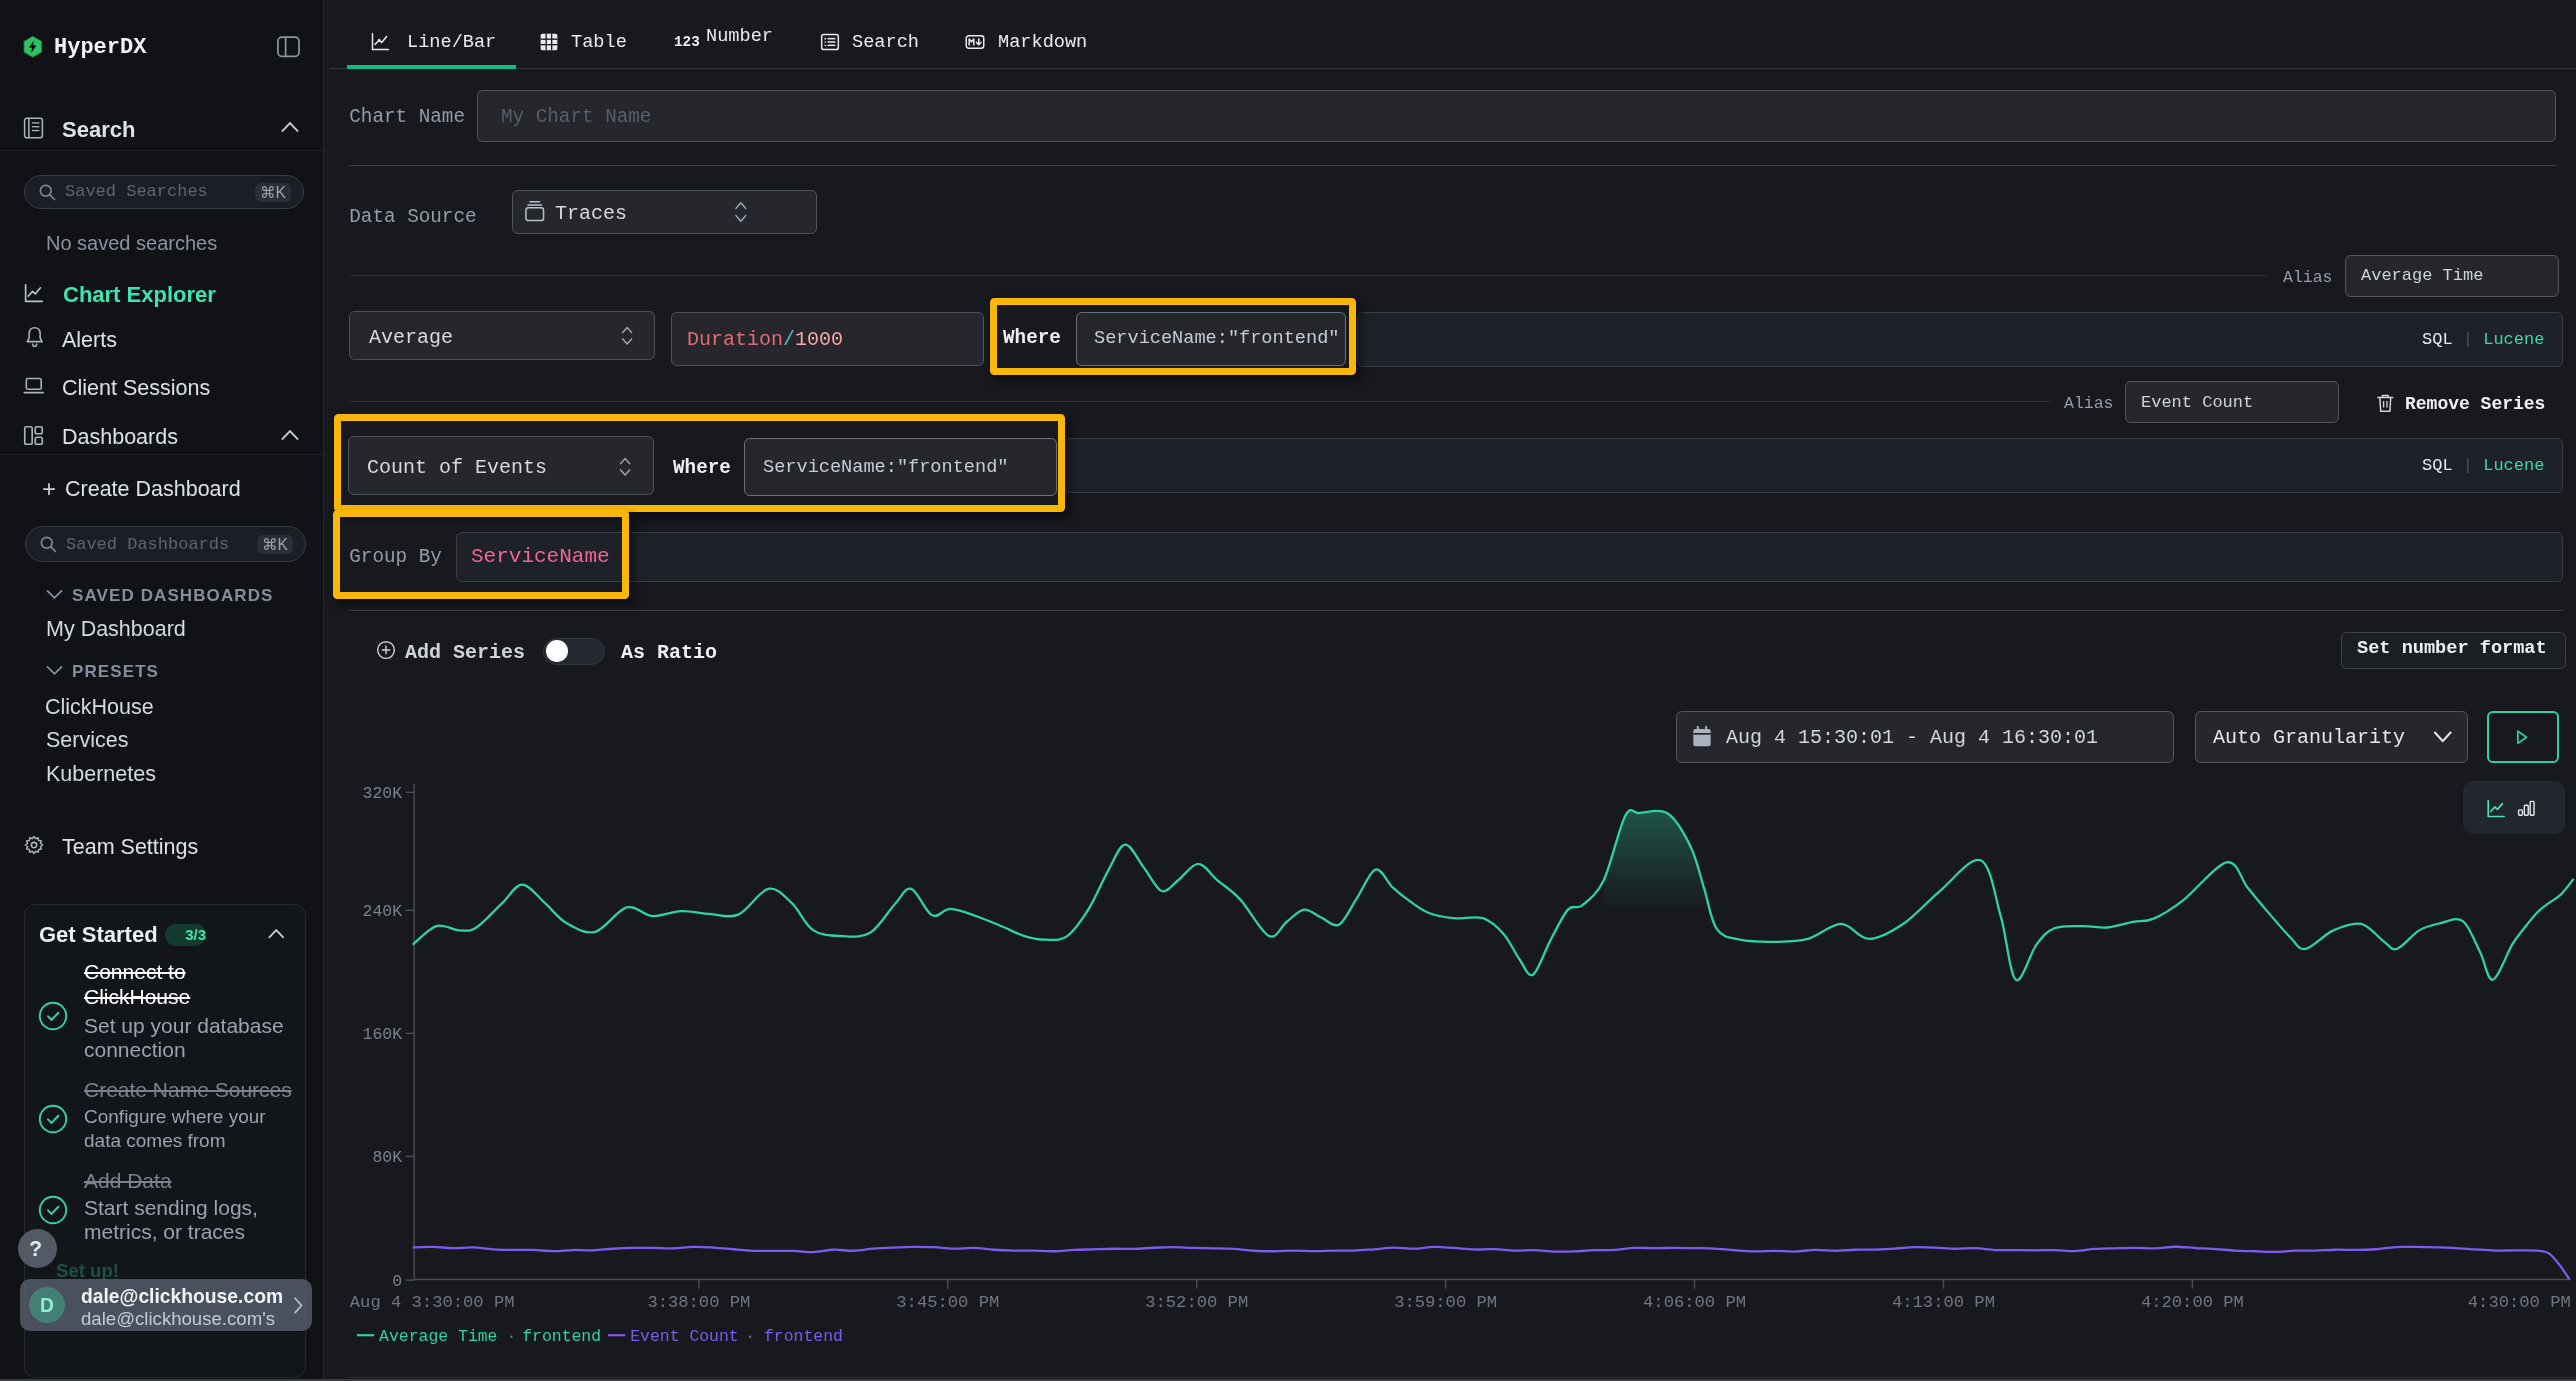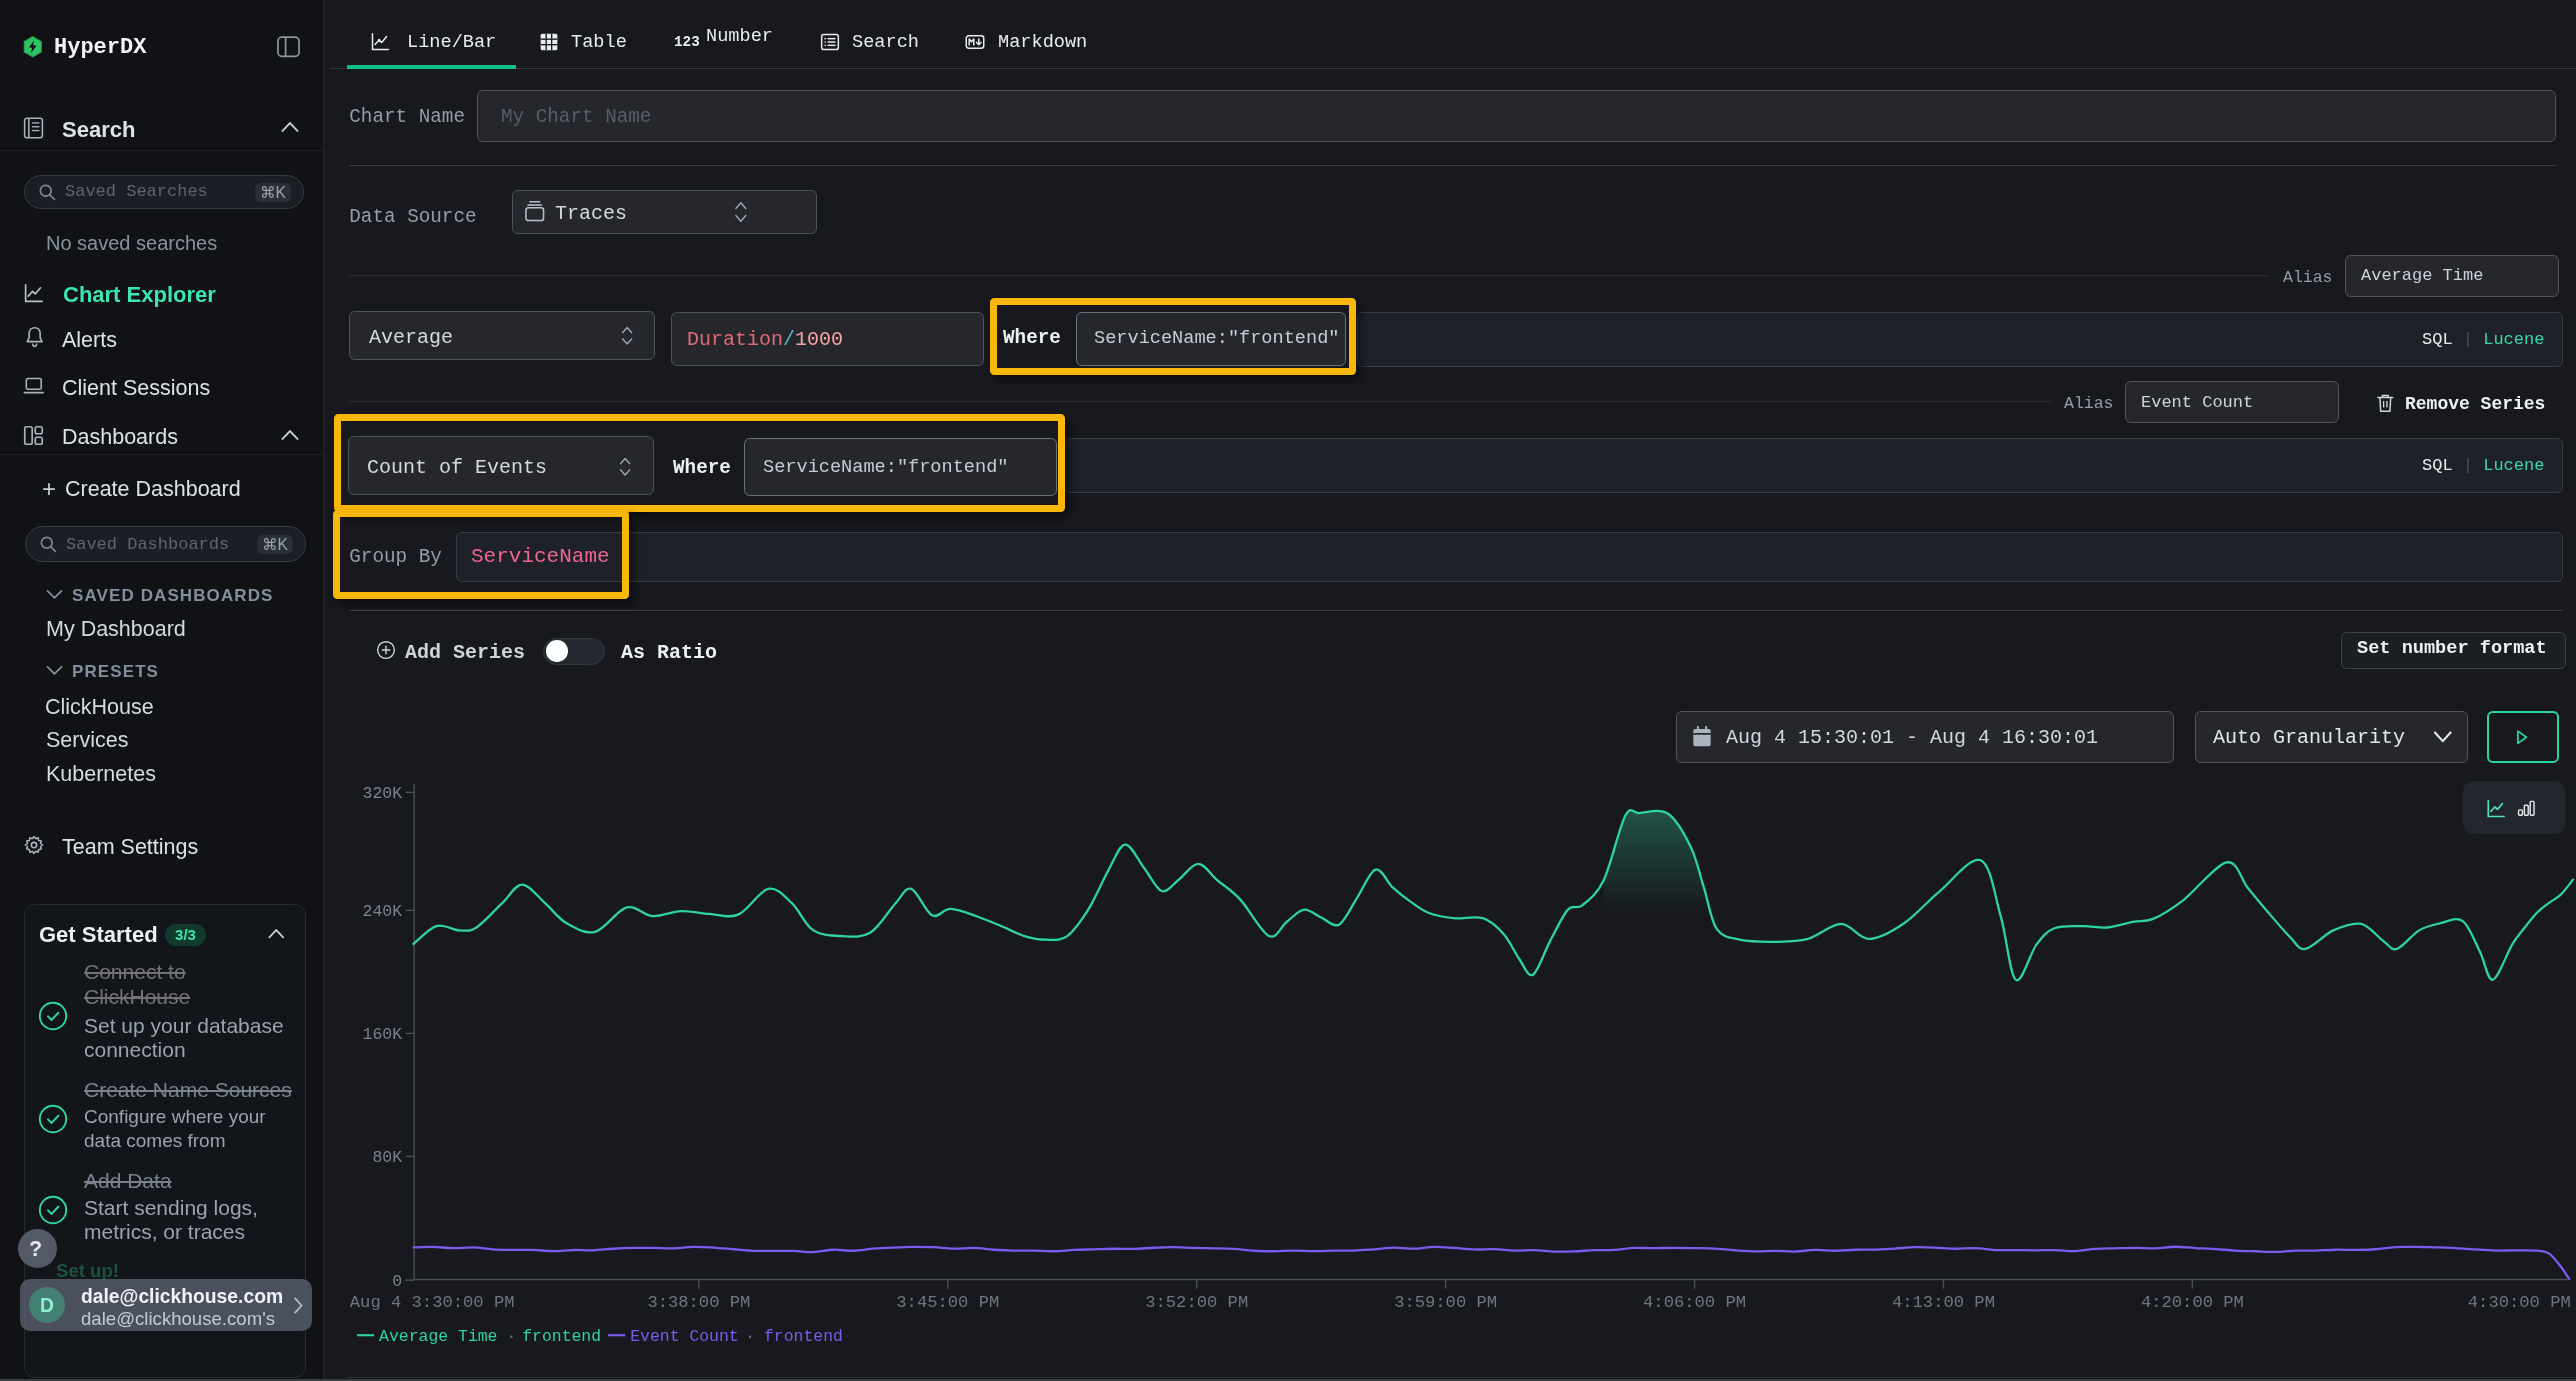--- a/index.html
+++ b/index.html
@@ -111,29 +111,29 @@
  <div class="subitem abs" style="left:46px;top:762px">Kubernetes</div>
 
  <svg class="abs" style="left:23.6px;top:835px" width="20" height="20" viewBox="0 0 24 24">
   <circle cx="12" cy="12" r="3.2" fill="none" stroke="#aab3be" stroke-width="1.9"></circle>
   <path d="M12 1.8 L13.9 4.4 L17 3.4 L17.6 6.6 L20.8 7.2 L19.8 10.2 L22.4 12 L19.8 13.8 L20.8 16.8 L17.6 17.4 L17 20.6 L13.9 19.6 L12 22.2 L10.1 19.6 L7 20.6 L6.4 17.4 L3.2 16.8 L4.2 13.8 L1.6 12 L4.2 10.2 L3.2 7.2 L6.4 6.6 L7 3.4 L10.1 4.4 Z" fill="none" stroke="#aab3be" stroke-width="1.8" stroke-linejoin="round"></path>
  </svg>
  <div class="navtxt abs" style="left:62px;top:835px">Team Settings</div>
 
  <div class="abs" style="left:24px;top:904px;width:282px;height:474px;border:1.4px solid #272b31;border-radius:11.4px;background:#12151a"></div>
  <div class="abs sans" style="left:39px;top:922px;font-size:22px;font-weight:700;color:#eef1f4">Get Started</div>
- <div class="abs sans" style="left:165px;top:924px;width:41px;height:22px;background:#123b2e;border-radius:11.4px;color:#3ce5af;font-size:15px;font-weight:700;text-align:center;line-height:22px">3/3</div>
+ <div class="abs sans" style="left:165px;top:924px;width:41px;height:22px;background:#123b2e;border-radius:11.4px;color:#3ce5af;font-size:15px;font-weight:700;text-align:right;line-height:22px">3/3</div>
  <svg class="abs" style="left:268px;top:928px" width="16.5" height="10.7" viewBox="0 0 25 16">
    <path d="M2 14 L12.5 3 L23 14" fill="none" stroke="#c8cfd7" stroke-width="2.6" stroke-linecap="round"></path>
  </svg>
  <svg class="abs" style="left:38px;top:1001px" width="30" height="30" viewBox="0 0 42 42">
    <circle cx="21" cy="21" r="18.5" fill="none" stroke="#2fd6a0" stroke-width="2.6"></circle>
    <path d="M14 21.5 L19 26.5 L28.5 16.5" fill="none" stroke="#2fd6a0" stroke-width="2.8" stroke-linecap="round" stroke-linejoin="round"></path>
  </svg>
- <div class="abs sans" style="left:84px;top:959px;font-size:21px;line-height:25px;color:#737373;text-decoration:line-through">Connect to<br>ClickHouse</div>
+ <div class="abs sans" style="left:84px;top:959px;font-size:21px;line-height:25px;color:#ffffff;text-decoration:line-through">Connect to<br>ClickHouse</div>
  <div class="abs sans" style="left:84px;top:1014px;font-size:21px;line-height:23.6px;color:#9aa3b0">Set up your database<br>connection</div>
  <svg class="abs" style="left:38px;top:1104px" width="30" height="30" viewBox="0 0 42 42">
    <circle cx="21" cy="21" r="18.5" fill="none" stroke="#2fd6a0" stroke-width="2.6"></circle>
    <path d="M14 21.5 L19 26.5 L28.5 16.5" fill="none" stroke="#2fd6a0" stroke-width="2.8" stroke-linecap="round" stroke-linejoin="round"></path>
  </svg>
  <div class="abs sans" style="left:84px;top:1078px;font-size:21px;color:#79828e;text-decoration:line-through">Create Name Sources</div>
  <div class="abs sans" style="left:84px;top:1105px;font-size:19px;line-height:23.6px;color:#9aa3b0">Configure where your<br>data comes from</div>
  <svg class="abs" style="left:38px;top:1195px" width="30" height="30" viewBox="0 0 42 42">
    <circle cx="21" cy="21" r="18.5" fill="none" stroke="#2fd6a0" stroke-width="2.6"></circle>
    <path d="M14 21.5 L19 26.5 L28.5 16.5" fill="none" stroke="#2fd6a0" stroke-width="2.8" stroke-linecap="round" stroke-linejoin="round"></path>

